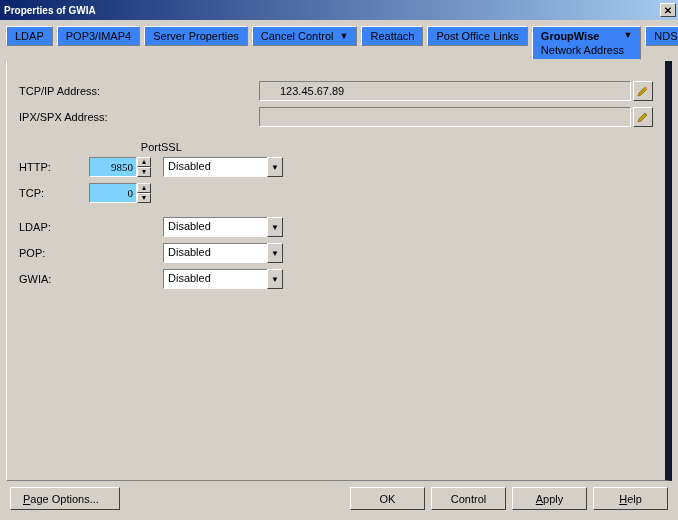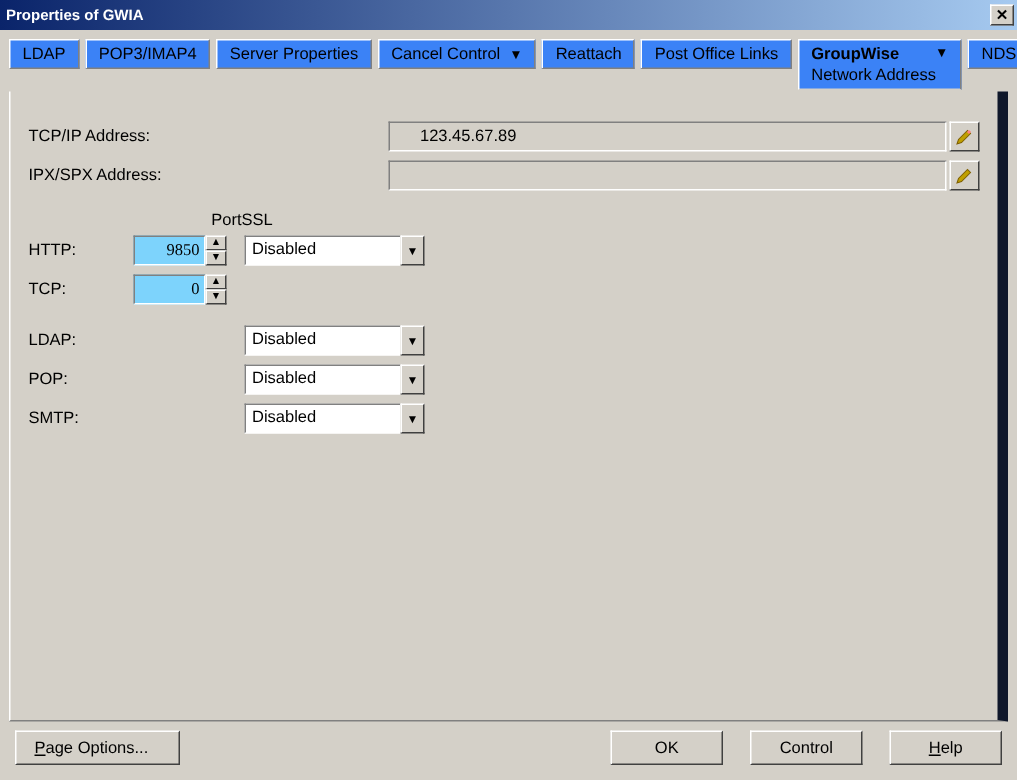--- a/index.html
+++ b/index.html
@@ -147,21 +147,21 @@
   .combo .cbtn {
     width:16px; background:#d4d0c8;
     border-top:1px solid #fff; border-left:1px solid #fff;
     border-right:1px solid #404040; border-bottom:1px solid #404040;
     display:flex;align-items:center;justify-content:center; font-size:8px;
   }
   .gap12 { width:12px; }
   .button-bar {
     display:flex; align-items:center;
     padding: 6px 4px 4px 4px;
-    gap:18px;
+    gap:6px;
   }
   .btn {
     height:23px;
     min-width:75px;
     padding: 0 10px;
     background:#d4d0c8;
     border-top:1px solid #fff; border-left:1px solid #fff;
     border-right:1px solid #404040; border-bottom:1px solid #404040;
     display:flex;align-items:center;justify-content:center;
     cursor:default;
@@ -298,21 +298,21 @@
         <span class="plbl">POP:</span>
         <div style="width:62px"></div>
         <div class="gap12"></div>
         <div class="combo">
           <div class="cval">Disabled</div>
           <div class="cbtn">▼</div>
         </div>
       </div>
 
       <div class="port-row">
-        <span class="plbl">SMTP:</span>
+        <span class="plbl">GWIA:</span>
         <div style="width:62px"></div>
         <div class="gap12"></div>
         <div class="combo">
           <div class="cval">Disabled</div>
           <div class="cbtn">▼</div>
         </div>
       </div>
 
     </div>
   </div>
@@ -322,17 +322,20 @@
       <span><span class="ul">P</span>age Options...</span>
     </div>
     <div class="spacer"></div>
     <div class="btn">
         <span>OK</span>
       </div>
     <div class="btn">
         <span>Control</span>
       </div>
     <div class="btn">
+        <span><span class="ul">A</span>pply</span>
+      </div>
+    <div class="btn">
         <span><span class="ul">H</span>elp</span>
       </div>
   </div>
 
 </div>
 
 </body></html>

